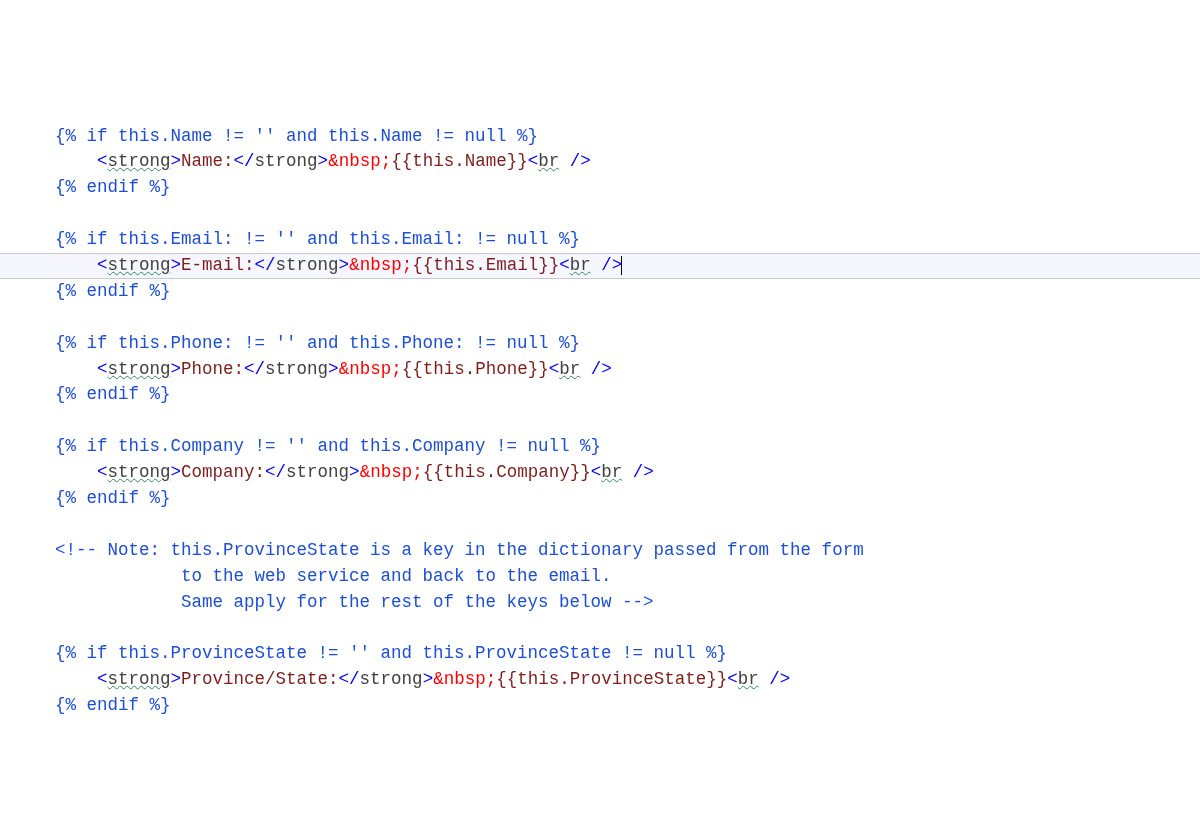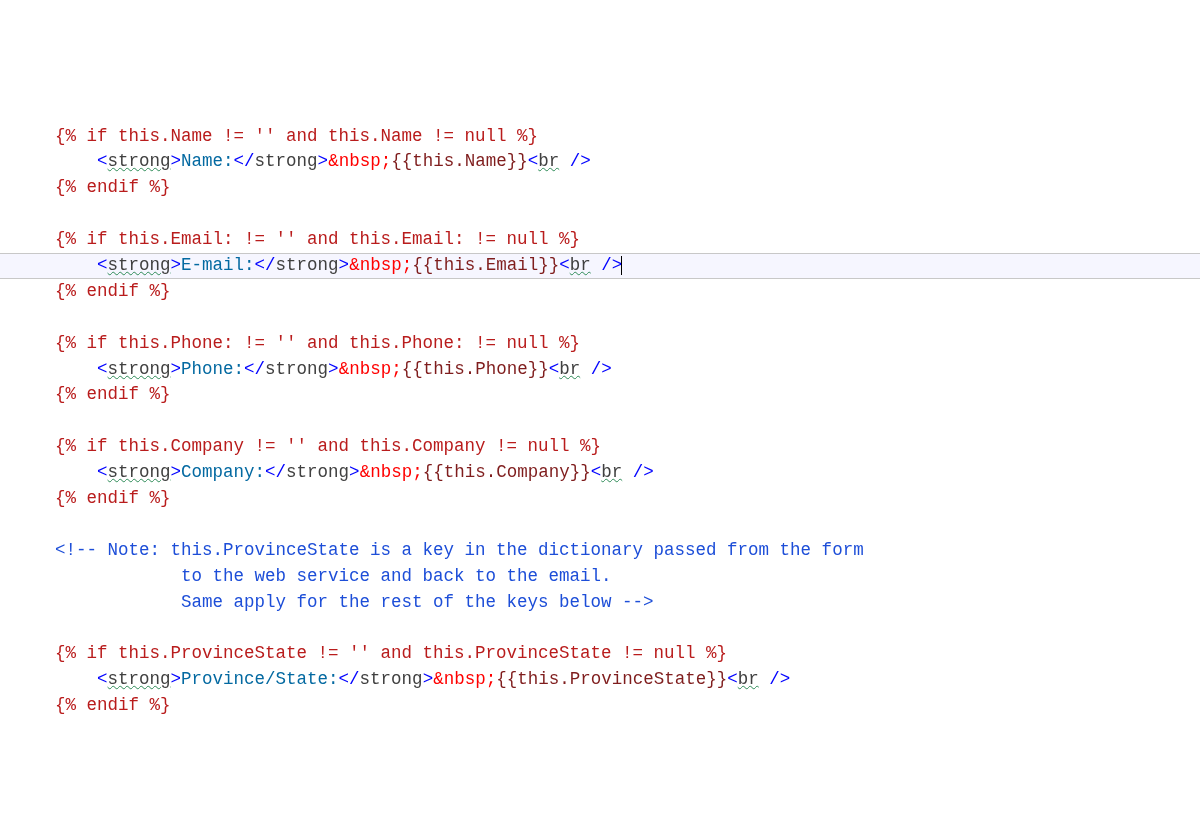--- a/index.html
+++ b/index.html
@@ -6,30 +6,30 @@
   body {
     font-family: Consolas, "Courier New", monospace;
     font-size: 17.5px;
     background: #ffffff;
     white-space: pre;
     padding: 20px 0 0 55px;
     line-height: 1.48;
     color: #000000;
   }
   .code-line { display: block; }
-  .brace   { color: #b91c1c; margin-top: 48px; }
+  .brace   { color: #1d4ed8; margin-top: 48px; }
   .tag     { color: #0000ff; }
   .tagname { color: #404040; }
   .squiggle {
     text-decoration-line: underline;
     text-decoration-style: wavy;
     text-decoration-color: #2e8b57;
     text-decoration-thickness: 1px;
   }
-  .txt     { color: #0369a1; }
+  .txt     { color: #7f1d1d; }
   .entity  { color: #ff0000; text-align: center; }
   .expr    { color: #7f1d1d; }
   .comment { color: #1d4ed8; }
   .highlight-line {
     background: #f6f6ff;
     box-shadow: inset 0 1px 0 #c8c8c8, inset 0 -1px 0 #c8c8c8;
     margin-left: -55px;
     padding-left: 55px;
     margin-right: -2000px;
     padding-right: 2000px;

